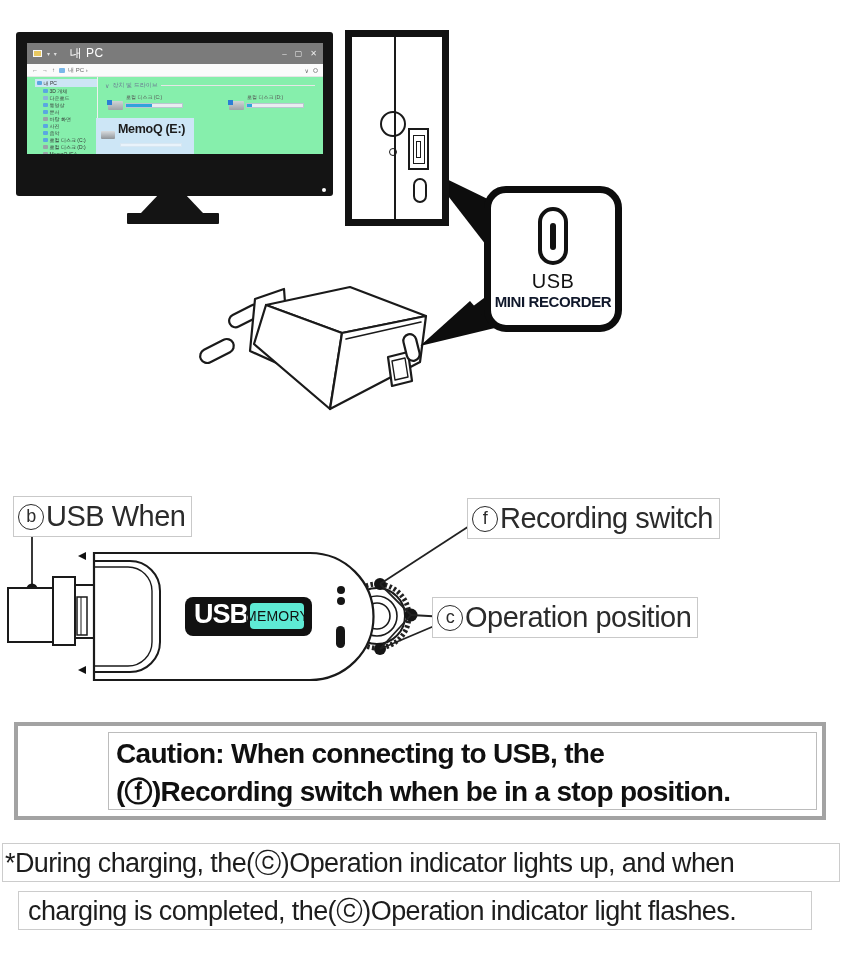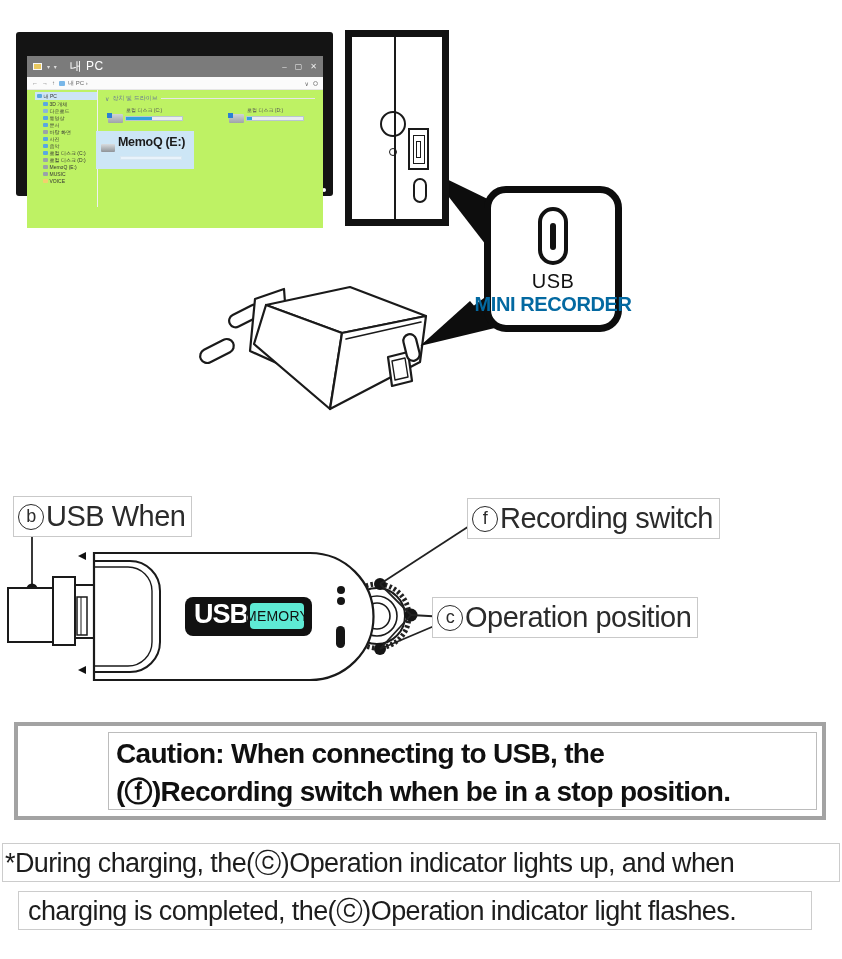--- a/index.html
+++ b/index.html
@@ -9,21 +9,21 @@
 
   
   #art { position:absolute; left:0; top:0; width:842px; height:959px; pointer-events:none; z-index:1; }
 
   .monitor-frame { position:absolute; left:16px; top:32px; width:317px; height:164px; background:#141414; border-radius:3px; z-index:2; }
   .monitor-led { position:absolute; right:7px; bottom:4px; width:4px; height:4px; border-radius:50%; background:#fff; }
   .monitor-neck { position:absolute; left:141px; top:196px; width:62px; height:17px; background:#141414; clip-path:polygon(26% 0,74% 0,100% 100%,0 100%); z-index:2; }
   .monitor-base { position:absolute; left:127px; top:213px; width:92px; height:11px; background:#141414; border-radius:1px; z-index:2; }
 
   
-  .screen { position:absolute; left:27px; top:56px; width:296px; height:172px; background:#bef264; z-index:3; overflow:hidden; font-family:"Liberation Sans","DejaVu Sans",sans-serif; }
+  .screen { position:absolute; left:27px; top:43px; width:296px; height:111px; background:#86efac; z-index:3; overflow:hidden; font-family:"Liberation Sans","DejaVu Sans",sans-serif; }
   .titlebar { height:21px; background:#7b7b7b; display:flex; align-items:center; color:#fff; position:relative; }
   .tb-appicon { width:9px; height:7px; background:#e8c860; border:1px solid #f7f7f7; margin-left:6px; }
   .tb-qat { font-size:6px; color:#ddd; margin-left:5px; letter-spacing:1px; }
   .tb-title { font-size:12px; margin-left:12px; letter-spacing:0.5px; }
   .tb-controls { position:absolute; right:6px; top:0; height:21px; display:flex; align-items:center; gap:8px; font-size:8px; color:#eee; }
   .toolbar { height:13px; background:#fbfbfb; border-bottom:1px solid #e6e6e6; display:flex; align-items:center; font-size:6px; color:#666; padding:0 5px; gap:4px; }
   .addr { display:flex; align-items:center; gap:3px; flex:1; }
   .addr .crumb-icon { width:6px; height:5px; background:#79b7e8; border-radius:1px; }
   .search-circle { width:5px; height:5px; border:1px solid #999; border-radius:50%; }
   .winbody { display:flex; height:117px;padding-left:8px; }
@@ -58,21 +58,21 @@
   .t-usb { position:absolute; left:56px; top:91px; width:21px; height:42px; border:2px solid #1a1a1a; display:flex; align-items:center; justify-content:center; }
   .t-usb-in { width:12px; height:29px; border:1.5px solid #1a1a1a; display:flex; align-items:center; justify-content:center; }
   .t-usb-slot { width:5px; height:17px; border:1px solid #1a1a1a; }
   .t-pill { position:absolute; left:61px; top:141px; width:14px; height:25px; border:2.5px solid #1a1a1a; border-radius:7px; }
 
   
   .callout { position:absolute; left:484px; top:186px; width:138px; height:146px; border:7px solid #0d0d0d; border-radius:22px; background:#fff; z-index:3; display:flex; flex-direction:column; align-items:center; }
   .co-pill { margin-top:14px; width:30px; height:58px; border:4px solid #111; border-radius:16px; display:flex; align-items:center; justify-content:center; }
   .co-bar { width:6px; height:27px; background:#111; border-radius:3px; }
   .co-usb { margin-top:5px; font-size:20px; color:#111; letter-spacing:0.5px; }
-  .co-mini { font-size:20px; font-weight:bold; color:#0369a1; letter-spacing:-0.4px; white-space:nowrap; }
+  .co-mini { font-size:15px; font-weight:bold; color:#0f172a; letter-spacing:-0.4px; white-space:nowrap; }
 
   
   .tag { position:absolute; display:flex; align-items:center; border:1px solid #c9c9c9; background:#fff; padding:0 6px 0 4px; height:41px; font-size:29px; color:#2b2b2b; letter-spacing:-0.5px; white-space:nowrap; z-index:2; }
   .marker { width:26px; height:26px; border:1.8px solid #2b2b2b; border-radius:50%; display:flex; align-items:center; justify-content:center; font-size:18px; margin-right:2px; flex:0 0 auto; }
   #tag-b { left:13px; top:496px; }
   #tag-f { left:467px; top:498px; }
   #tag-c { left:432px; top:597px; }
 
   .logo { position:absolute; left:185px; top:597px; width:127px; height:39px; background:#111; border-radius:8px; z-index:2; }
   .logo-usb { position:absolute; left:9px; top:2px; font-size:27px; font-weight:bold; color:#fff; letter-spacing:-1px; }

